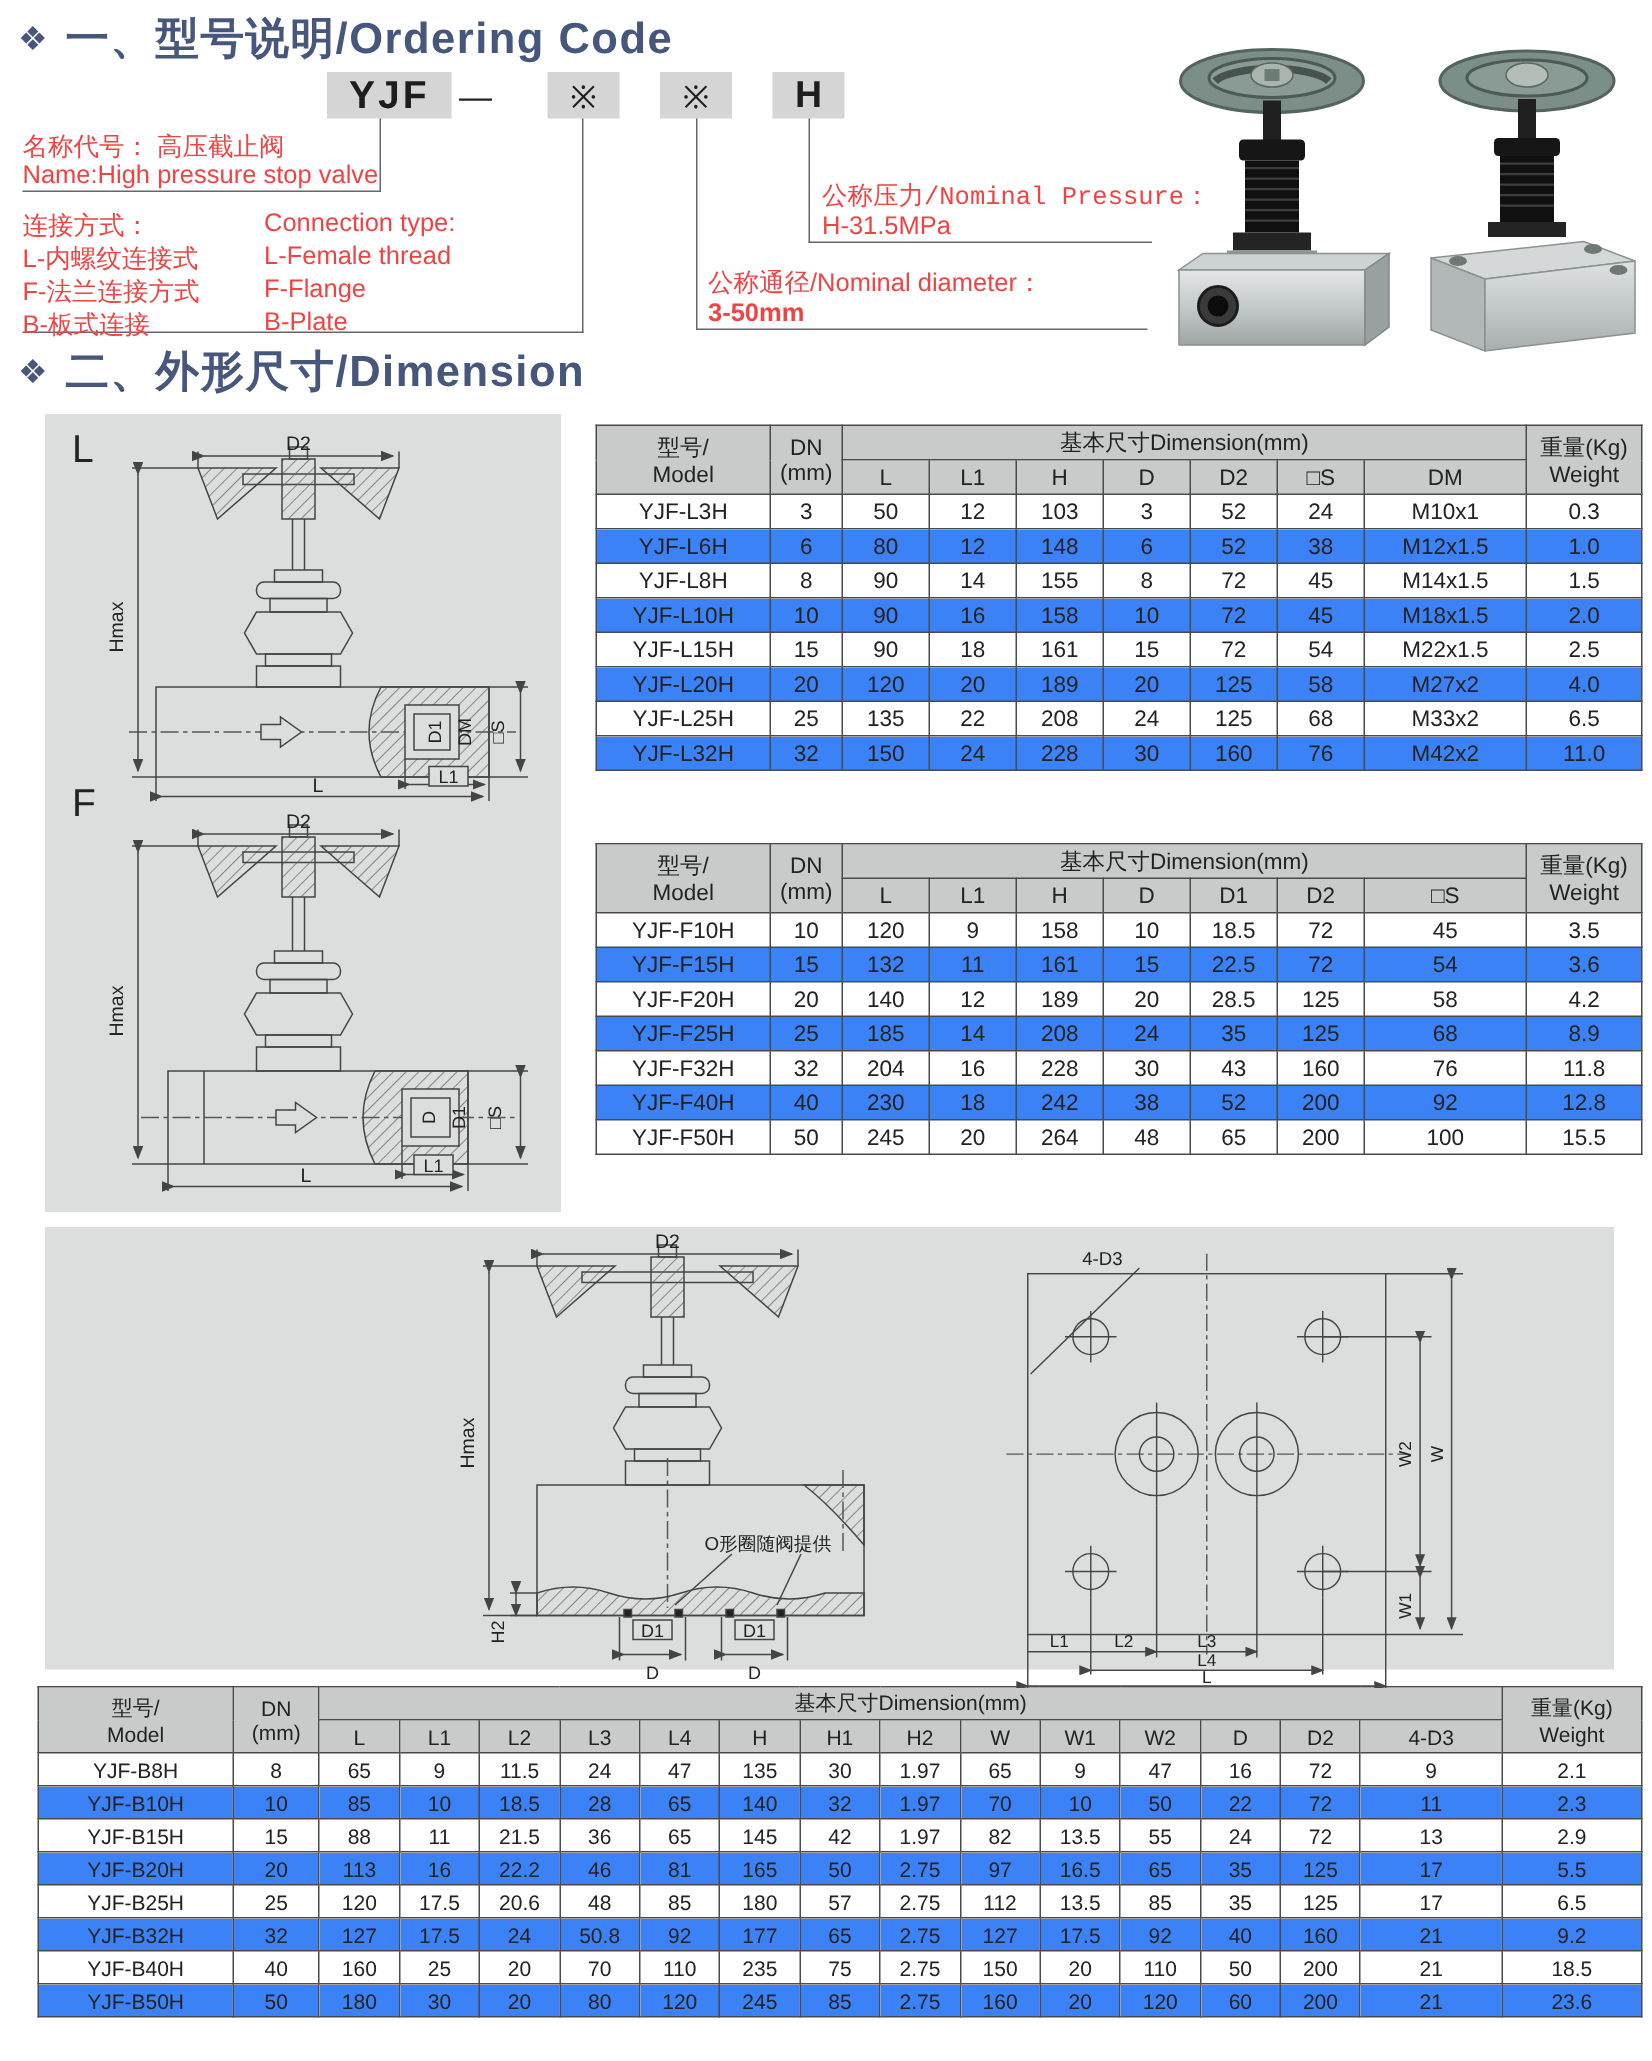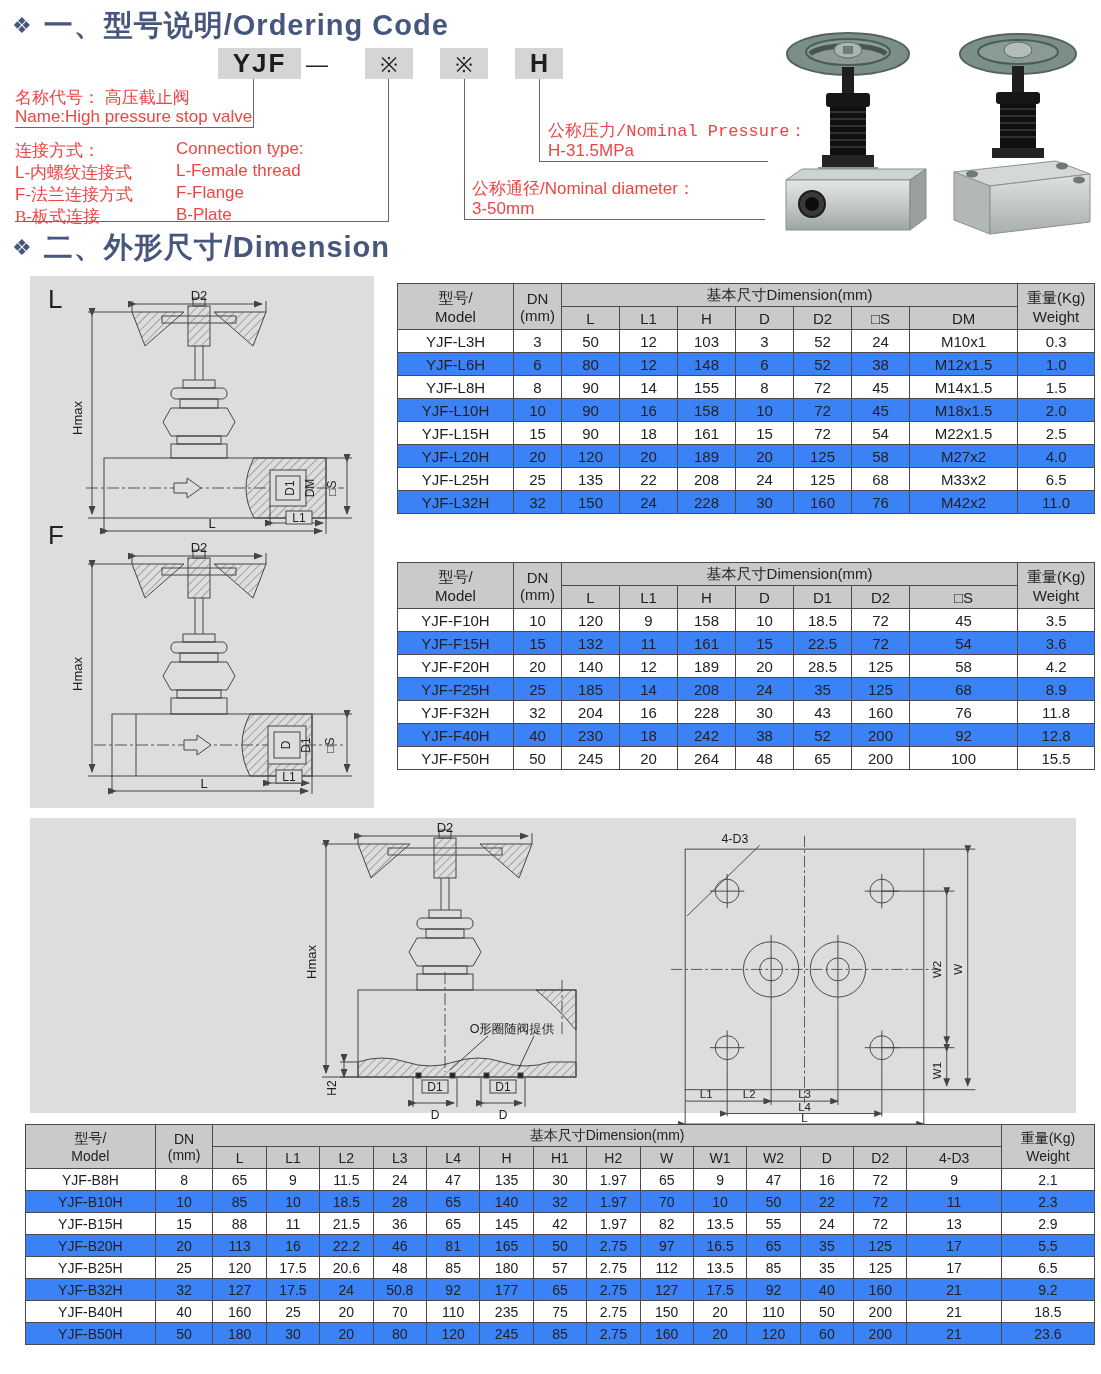--- a/index.html
+++ b/index.html
@@ -27,25 +27,25 @@
   #ln-dia   { left:464px; top:79px; width:301px; height:141px; border-left:1px solid #666;  border-bottom:1px solid #666; }
   #ln-press { left:539px; top:79px; width:229px; height:83px;  border-left:1px solid #666;  border-bottom:1px solid #666; }
 
   .cap { position:absolute; font-size:17px; color:#ef4444; white-space:nowrap; }
   #name-cn { left:15px; top:86px; }
   #name-en { left:15px; top:107px; }
   #conn-cn-title { left:15px;  top:139px; }
   #conn-en-title { left:176px; top:139px; }
   .conn-cn-0 { left:15px;  top:161px; } .conn-en-0 { left:176px; top:161px; }
   .conn-cn-1 { left:15px;  top:183px; } .conn-en-1 { left:176px; top:183px; }
-  .conn-cn-2 { left:15px;  top:205px;font-family:Liberation Serif, serif; } .conn-en-2 { left:176px; top:205px; }
+  .conn-cn-2 { left:15px;  top:205px; } .conn-en-2 { left:176px; top:205px; }
   #press-label { left:548px; top:119px;font-family:Liberation Mono, monospace; }
   #press-value { left:548px; top:141px; }
   #dia-label   { left:472px; top:177px;text-align:center; }
-  #dia-value   { left:472px; top:199px; }
+  #dia-value   { left:472px; top:199px;font-weight:bold; }
 
   .photo { position:absolute; }
   #photo1 { left:760px; top:10px; }
   #photo2 { left:938px; top:14px; }
 
   
   .panel { position:absolute; background:#dcdedd; }
   #panel-lf { left:30px; top:276px; width:344px; height:532px; }
   #panel-b  { left:30px; top:818px; width:1046px; height:295px; }
   .dlabel { position:absolute; font-size:26px; color:#222; }

